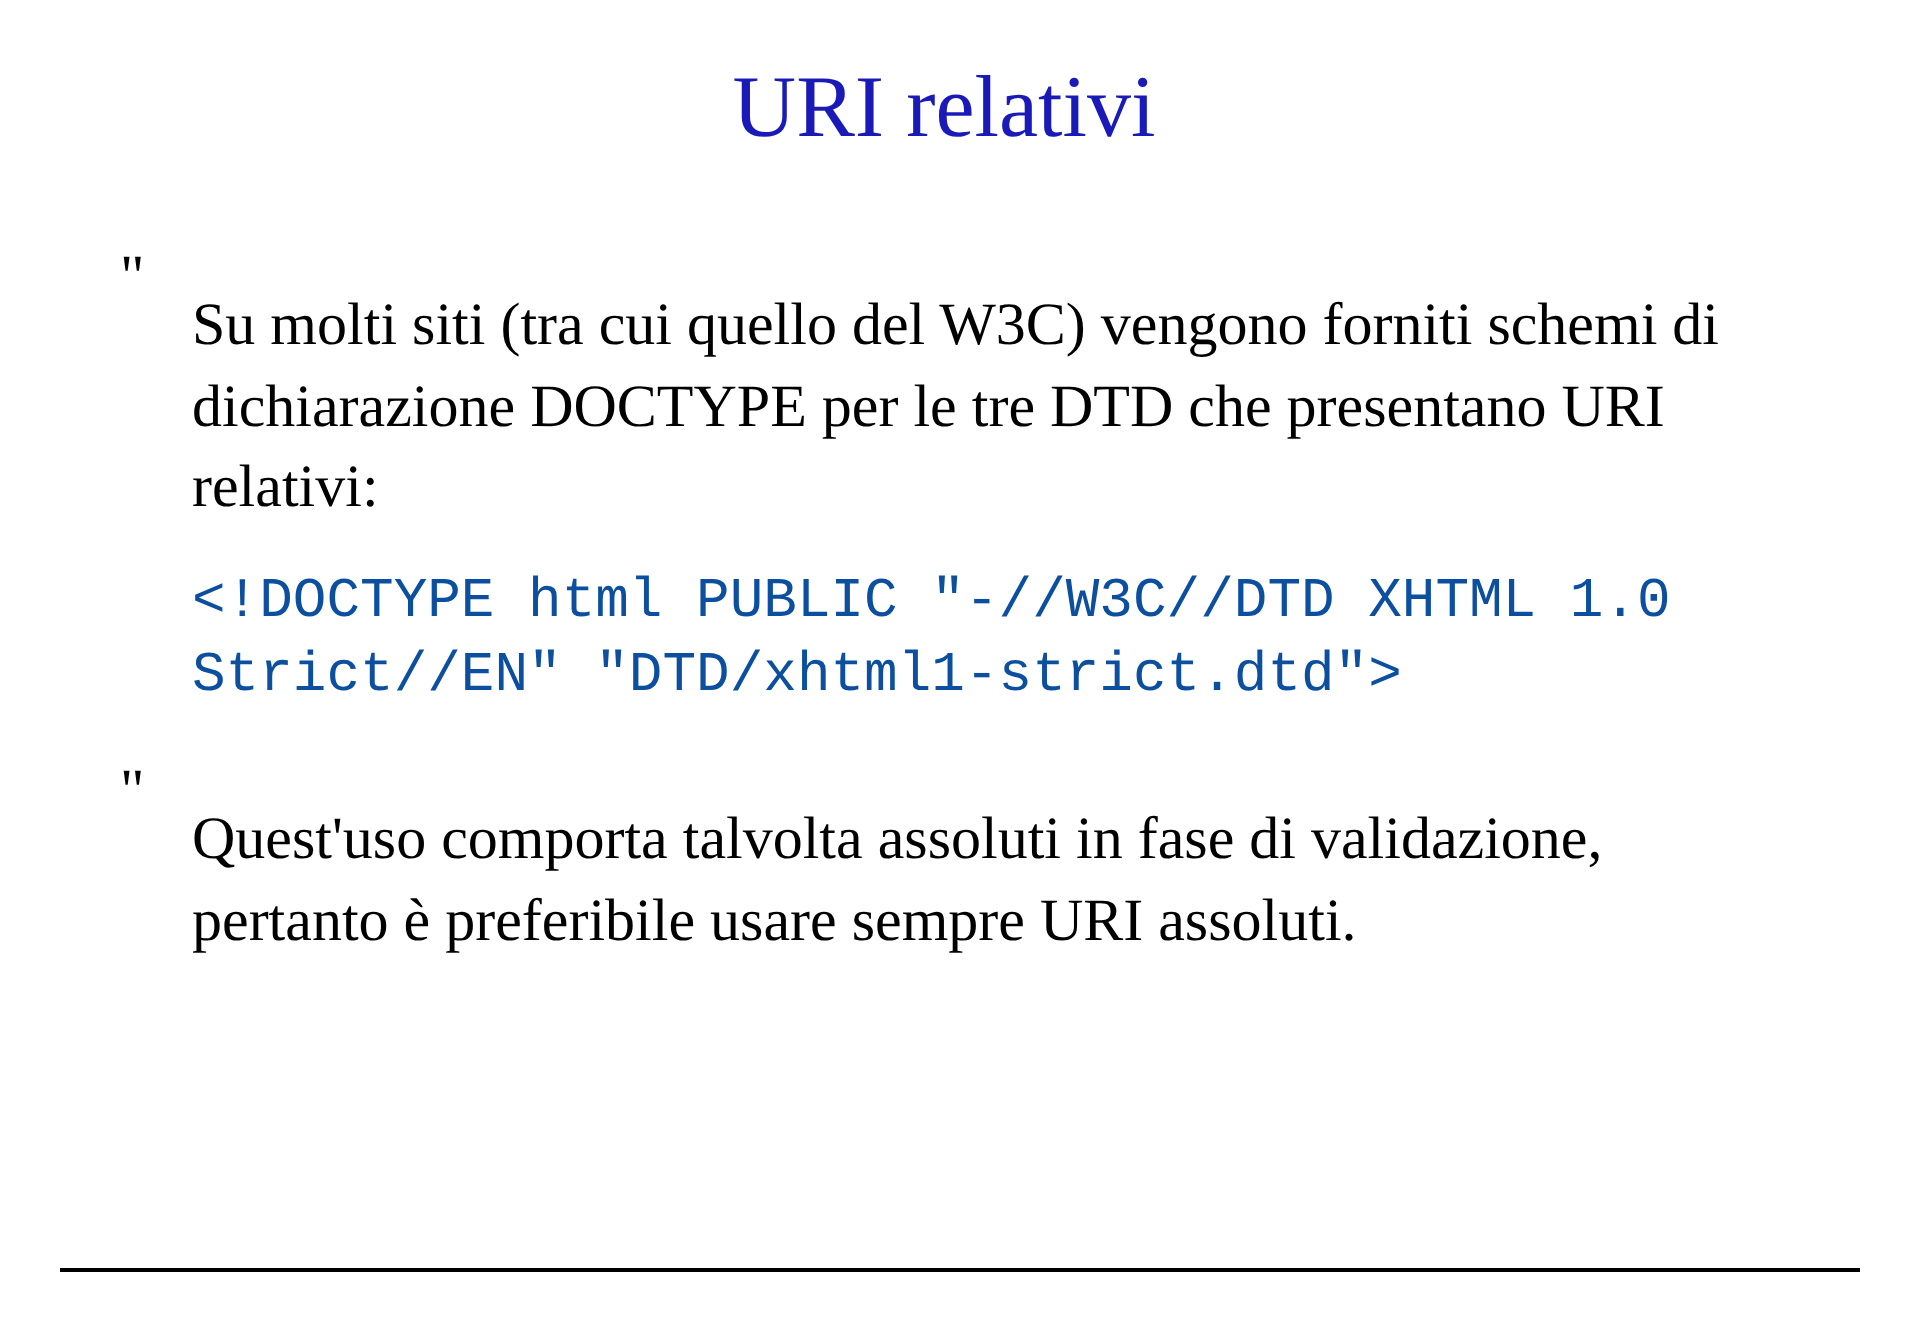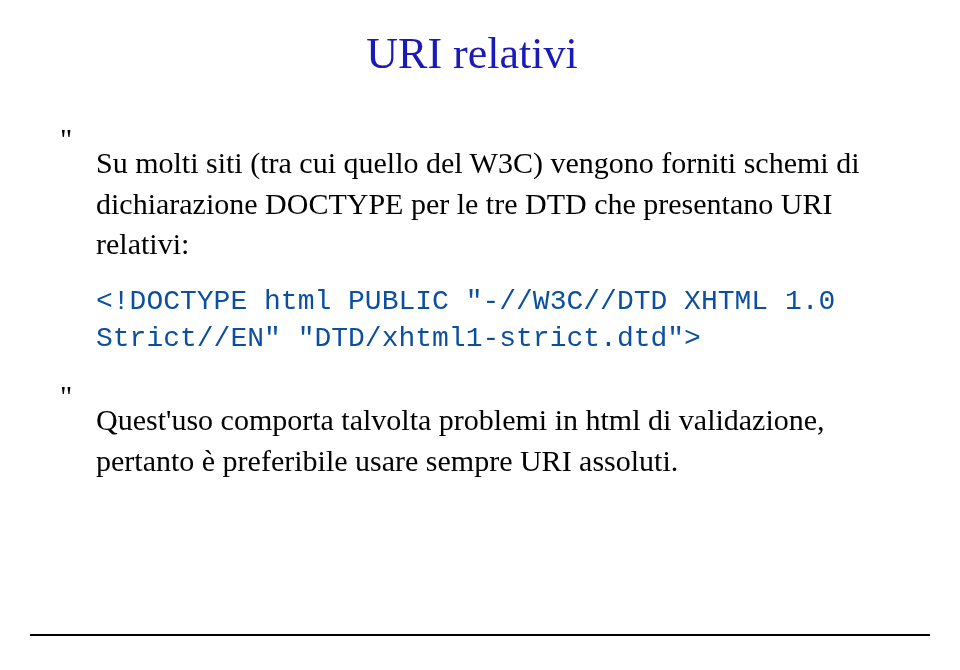--- a/index.html
+++ b/index.html
@@ -69,20 +69,20 @@
     <div class="item">
       <div class="bullet">"</div>
       <div class="text">Su molti siti (tra cui quello del W3C) vengono forniti schemi di dichiarazione DOCTYPE per le tre DTD che presentano URI relativi:</div>
     </div>
 
     <div class="code"><span>&lt;!DOCTYPE html PUBLIC "-//W3C//DTD XHTML 1.0</span>
 <span>Strict//EN" "DTD/xhtml1-strict.dtd"&gt;</span></div>
 
     <div class="item">
       <div class="bullet">"</div>
-      <div class="text">Quest'uso comporta talvolta problemi in html di validazione, pertanto è preferibile usare sempre URI assoluti.</div>
+      <div class="text">Quest'uso comporta talvolta assoluti in fase di validazione, pertanto è preferibile usare sempre URI assoluti.</div>
     </div>
 
   </div>
 
   <div class="footer-line"></div>
 
 </div>
 
 </body></html>

